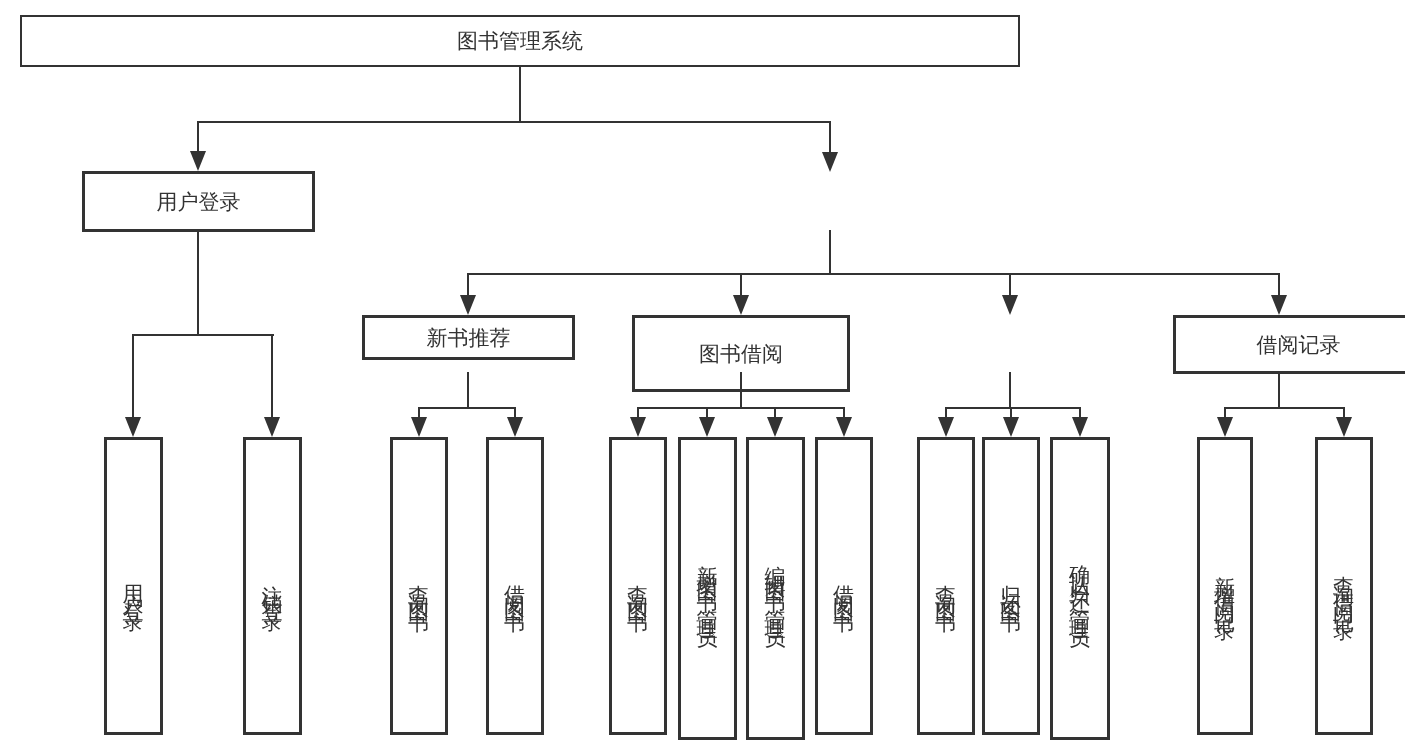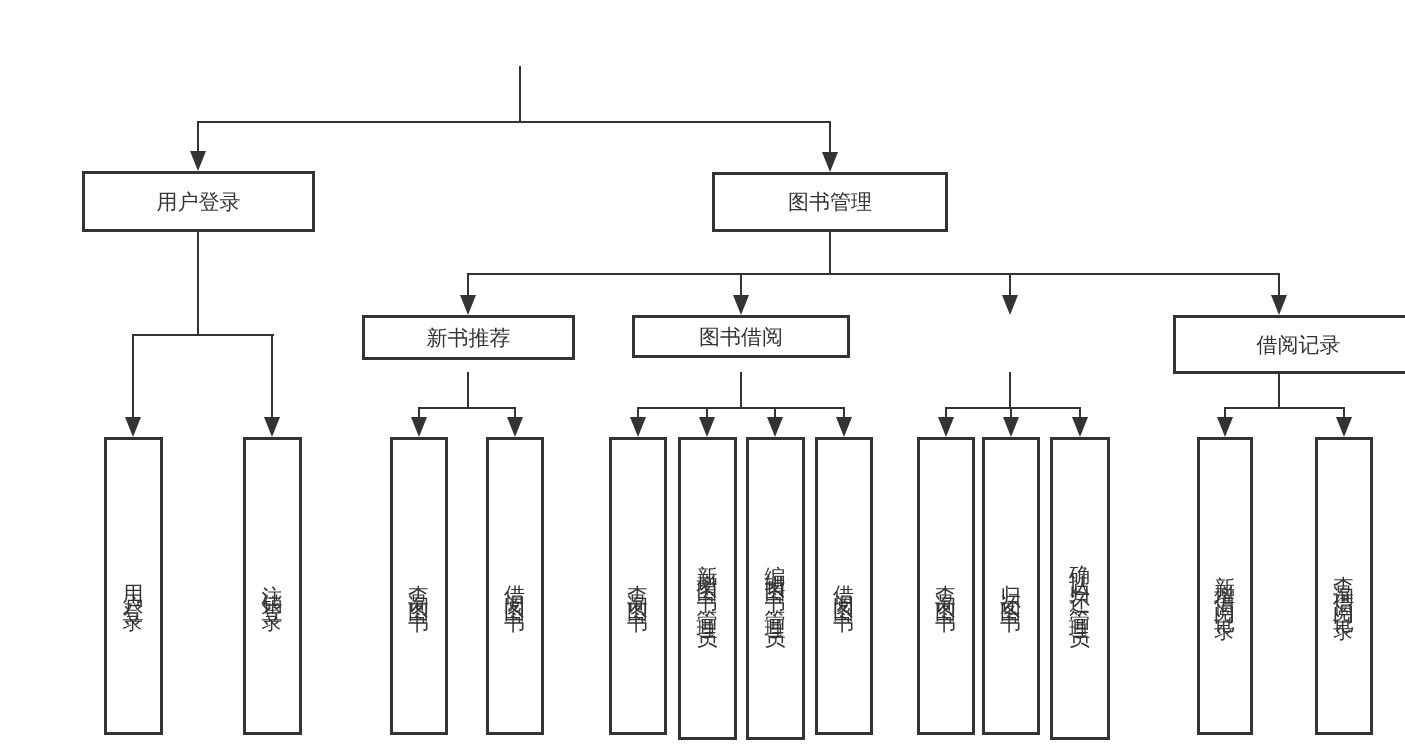--- a/index.html
+++ b/index.html
@@ -30,51 +30,51 @@
     position:absolute; left:1183px; top:719px;
     font-size:19px; color:#a6a6a6; letter-spacing:1px; white-space:nowrap;
     z-index:5;
   }
 </style>
 </head>
 <body>
 
 <div class="canvas">
 
+  <div class="box root" style="left:20px; top:15px; width:1000px; height:52px;">图书管理系统</div>
 
   <div class="vline" style="left:519px; top:66px; height:56px;"></div>
   <div class="hline" style="left:197px; top:121px; width:634px;"></div>
   <div class="vline" style="left:197px; top:121px; height:32px;"></div>
   <div class="arrowhead" style="left:190px; top:151px;"></div>
   <div class="vline" style="left:829px; top:121px; height:33px;"></div>
   <div class="arrowhead" style="left:822px; top:152px;"></div>
 
   <div class="box" style="left:82px; top:171px; width:233px; height:61px;">用户登录</div>
-  <div class="box" style="left:712px; top:172px; width:236px; height:60px;">图书管理</div>
 
   <div class="vline" style="left:197px; top:230px; height:106px;"></div>
   <div class="hline" style="left:132px; top:334px; width:142px;"></div>
   <div class="vline" style="left:132px; top:334px; height:85px;"></div>
   <div class="arrowhead" style="left:125px; top:417px;"></div>
   <div class="vline" style="left:271px; top:334px; height:85px;"></div>
   <div class="arrowhead" style="left:264px; top:417px;"></div>
 
   <div class="vline" style="left:829px; top:230px; height:45px;"></div>
   <div class="hline" style="left:467px; top:273px; width:813px;"></div>
   <div class="vline" style="left:467px; top:273px; height:24px;"></div>
   <div class="arrowhead" style="left:460px; top:295px;"></div>
   <div class="vline" style="left:740px; top:273px; height:24px;"></div>
   <div class="arrowhead" style="left:733px; top:295px;"></div>
   <div class="vline" style="left:1009px; top:273px; height:24px;"></div>
   <div class="arrowhead" style="left:1002px; top:295px;"></div>
   <div class="vline" style="left:1278px; top:273px; height:24px;"></div>
   <div class="arrowhead" style="left:1271px; top:295px;"></div>
 
   <div class="box" style="left:362px; top:315px; width:213px; height:45px;">新书推荐</div>
-  <div class="box" style="left:632px; top:315px; width:218px; height:43px;">图书借阅</div>
+  <div class="box" style="left:632px; top:315px; width:218px; height:77px;">图书借阅</div>
   <div class="box" style="left:1173px; top:315px; width:251px; height:59px;">借阅记录</div>
 
   <div class="vline" style="left:467px; top:372px; height:37px;"></div>
   <div class="vline" style="left:740px; top:372px; height:37px;"></div>
   <div class="vline" style="left:1009px; top:372px; height:37px;"></div>
   <div class="vline" style="left:1278px; top:372px; height:37px;"></div>
 
   <div class="hline" style="left:418px; top:407px; width:98px;"></div>
   <div class="hline" style="left:637px; top:407px; width:208px;"></div>
   <div class="hline" style="left:945px; top:407px; width:136px;"></div>

